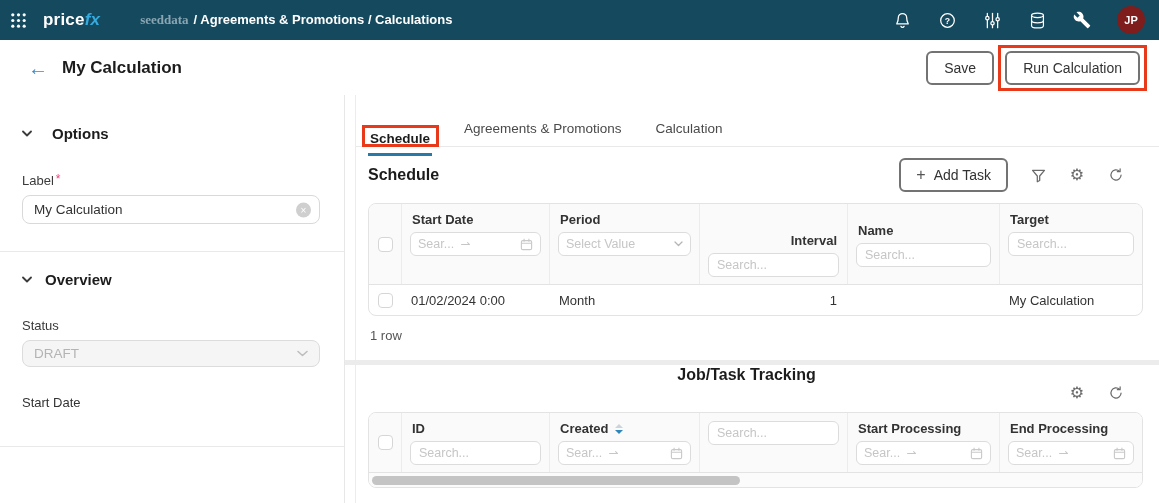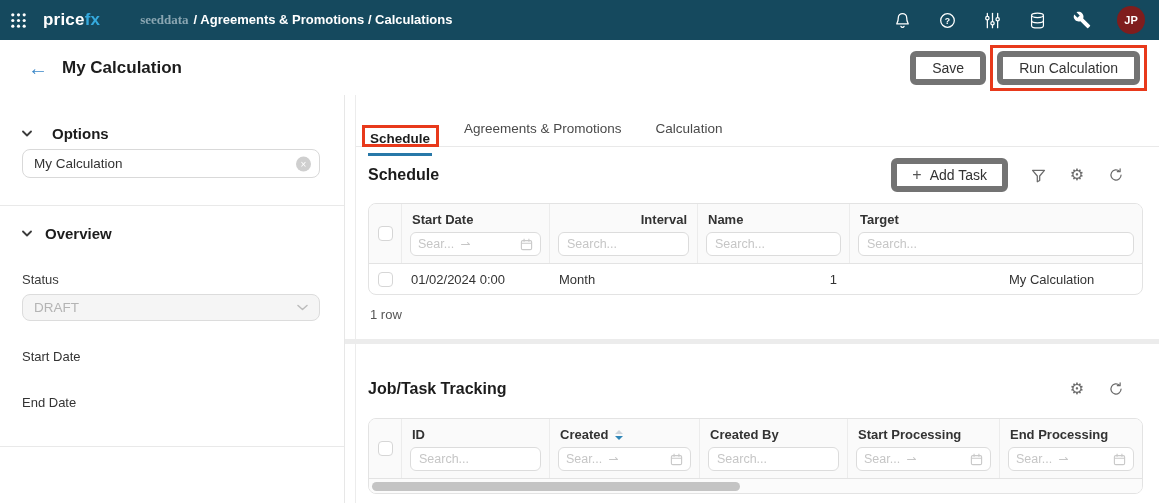--- a/index.html
+++ b/index.html
@@ -6,34 +6,34 @@
   html,body { margin:0; padding:0; }
   body {
     width:1159px; height:503px; overflow:hidden; background:#fff;
     font-family:"Liberation Sans","DejaVu Sans",sans-serif; font-size:13px; color:#333;
   }
 
   
   .navbar { height:40px; background:#15495e; display:flex; align-items:center; padding:0 14px 0 10px; }
   .grid-btn { margin-right:16px; display:flex; align-items:center; }
   .logo { font-size:17px; font-weight:700; color:#fff; letter-spacing:.2px; margin-right:40px; }
-  .logo .fx { color:#35aade; }
+  .logo .fx { color:#35aade; font-style:italic; }
   .crumb { font-size:13px; font-weight:700; color:#fff; }
   .crumb .muted { color:#8aa6b2; margin-right:5px; font-weight:700;font-family:Liberation Serif, serif; }
   .nav-right { margin-left:auto; display:flex; align-items:center; gap:25px; }
   .nav-icon { width:20px; height:20px; display:flex; align-items:center; justify-content:center; }
   .avatar { width:28px; height:28px; border-radius:50%; background:#7f1d1d; color:#fff; font-weight:700;
             font-size:11px; display:flex; align-items:center; justify-content:center; }
 
   
   .page-header { height:55px; display:flex; align-items:center; padding:0 12px 0 28px; }
   .back { color:#3a87c8; font-size:20px; margin-right:14px; line-height:1; cursor:pointer; }
   .page-title { font-size:17px; font-weight:700; color:#1c1c1c; }
   .header-actions { margin-left:auto; display:flex; align-items:center; }
-  .btn { background:#fff; border:6px solid #737373; border-radius:6px; height:34px; padding:0 16px;
+  .btn { background:#fff; border:2px solid #737373; border-radius:6px; height:34px; padding:0 16px;
          font-size:14px; color:#333; display:inline-flex; align-items:center; gap:8px;
          font-family:inherit; white-space:nowrap; }
   .save-btn { margin-right:4px; }
   .hl-wrap { position:relative; padding:6px 7px; display:inline-block; }
   .annotation { position:absolute; inset:0; border:3px solid #e8391b; pointer-events:none; }
 
   
   .body-row { display:flex; height:408px; }
 
   
@@ -60,34 +60,34 @@
   .main { flex:1; border-left:1px solid #ececec; margin-left:10px; min-width:0; position:relative; }
   .tab-row { height:52px; display:flex; align-items:flex-end; border-bottom:1px solid #e9e9e9; padding-left:12px; }
   .tab { margin-right:30px; padding:0 2px 10px; color:#4a4a4a; font-size:13.5px; cursor:pointer; white-space:nowrap; }
   .tab--active { font-weight:700; color:#1c1c1c; border-bottom:3px solid #2878a8; padding-bottom:7px; }
   .tab-hl-wrap { position:relative; margin-right:30px; }
   .tab-hl-wrap .tab { margin-right:0; }
   .tab-annotation { position:absolute; top:-6px; bottom:-1px; left:-6px; right:-7px;
                     border:3px solid #e8391b; pointer-events:none; }
 
   .section-head { display:flex; align-items:center; height:34px; margin:11px 0 0 12px; padding-right:34px; }
-  .section-head.second { margin-top:28px; }
+  .section-head.second { margin-top:1px;flex-direction:column; }
   .section-title { font-size:16px; font-weight:700; color:#1c1c1c; }
   .head-actions { margin-left:auto; display:flex; align-items:center; gap:21px; }
   .icon-btn { width:18px; height:18px; display:flex; align-items:center; justify-content:center; cursor:pointer; }
   .gear-glyph { font-family:"DejaVu Sans",sans-serif; font-size:16px; color:#6b6b6b; line-height:1; }
 
   .table { margin:11px 16px 0 12px; border:1px solid #e3e3e3; border-radius:8px; overflow:hidden; }
   .thead { background:#fafafa; border-bottom:1px solid #e3e3e3; display:flex; }
   .th { display:flex; flex-direction:column; padding:6px 8px 7px; border-left:1px solid #ececec; min-width:0; }
   .th:first-child { border-left:none; }
   .th--check { flex-direction:row; align-items:center; justify-content:center; padding:0; }
   .th-label { font-weight:700; font-size:13px; color:#333; height:20px; line-height:20px; padding:0 2px;
               white-space:nowrap; display:flex; align-items:center; }
-  .th-label.right { justify-content:flex-end; }
+  .th-label.right { justify-content:flex-end;margin-top:21px; }
   .th-filter { margin-top:2px; }
   .f-input { width:100%; height:24px; border:1px solid #dcdcdc; border-radius:6px; padding:0 8px;
              font-size:12.5px; background:#fff; font-family:inherit; color:#333; }
   .f-input::placeholder { color:#c6c6c6; }
   .fake-input { height:24px; border:1px solid #dcdcdc; border-radius:6px; background:#fff; display:flex;
                 align-items:center; padding:0 7px; color:#c6c6c6; font-size:12.5px; gap:6px; cursor:text; }
   .fake-input .spacer { flex:1; }
   .arrow-glyph { font-family:"DejaVu Sans",sans-serif; font-size:12px; color:#c6c6c6; }
 
   .w-check { flex:0 0 32px; } .w1 { flex:0 0 148px; } .w2 { flex:0 0 150px; }
@@ -193,20 +193,23 @@
   <div class="sidebar">
     <div class="side-heading options-heading">
       <span class="chev-btn">
         <svg width="10" height="7" viewBox="0 0 10 7" fill="none" stroke="#3c3c3c" stroke-width="1.8" stroke-linecap="round" stroke-linejoin="round">
             <polyline points="1,1.5 5,5.5 9,1.5"></polyline>
           </svg>
       </span>
       <span>Options</span>
     </div>
 
+    <div class="field-label">
+      <span>Label</span><span class="req">*</span>
+    </div>
     <div class="text-input-wrap">
       <input class="text-input" type="text" value="My Calculation" style="">
       <span class="clear-btn">×</span>
     </div>
 
     <div class="side-divider"></div>
 
     <div class="side-heading overview-heading">
       <span class="chev-btn">
         <svg width="10" height="7" viewBox="0 0 10 7" fill="none" stroke="#3c3c3c" stroke-width="1.8" stroke-linecap="round" stroke-linejoin="round">
@@ -218,21 +221,20 @@
 
     <div class="field-label">Status</div>
     <div class="select-disabled">
       <span>DRAFT</span>
       <svg width="11" height="7" viewBox="0 0 11 7" fill="none" stroke="#bcbcbc" stroke-width="1.5" stroke-linecap="round" stroke-linejoin="round">
           <polyline points="1,1.5 5.5,5.5 10,1.5"></polyline>
         </svg>
     </div>
 
     <div class="date-label" style="margin-top:28px;">Start Date</div>
-    <div class="date-label" style="margin-top:31px;">End Date</div>
 
     <div class="side-divider" style="margin-top:36px;"></div>
   </div>
 
   <div class="main">
 
     <div class="tab-row">
       <span class="tab-hl-wrap">
         <span class="tab tab--active">Schedule</span>
         <span class="tab-annotation"></span>
@@ -279,20 +281,32 @@
               <span class="spacer"></span>
               <svg width="13" height="13" viewBox="0 0 14 14" fill="none" stroke="#c9c9c9" stroke-width="1.2">
                 <rect x="1.5" y="2.8" width="11" height="9.7" rx="1.5"></rect>
                   <line x1="4.4" y1="0.8" x2="4.4" y2="4"></line>
                   <line x1="9.6" y1="0.8" x2="9.6" y2="4"></line>
                   <line x1="1.5" y1="5.6" x2="12.5" y2="5.6"></line>
               </svg>
             </span>
           </span>
         </div>
+        <div class="th w2">
+          <span class="th-label">Period</span>
+          <span class="th-filter">
+            <span class="fake-input">
+              <span>Select Value</span>
+              <span class="spacer"></span>
+              <svg width="9" height="6" viewBox="0 0 9 6" fill="none" stroke="#b5b5b5" stroke-width="1.3" stroke-linecap="round" stroke-linejoin="round">
+                  <polyline points="1,1 4.5,4.5 8,1"></polyline>
+                </svg>
+            </span>
+          </span>
+        </div>
         <div class="th w3">
           <span class="th-label right">Interval</span>
           <span class="th-filter"><input class="f-input" placeholder="Search..." style=""></span>
         </div>
         <div class="th w4">
           <span class="th-label">Name</span>
           <span class="th-filter"><input class="f-input" placeholder="Search..." style=""></span>
         </div>
         <div class="th w5">
           <span class="th-label">Target</span>
@@ -355,21 +369,20 @@
               <svg width="13" height="13" viewBox="0 0 14 14" fill="none" stroke="#c9c9c9" stroke-width="1.2">
                 <rect x="1.5" y="2.8" width="11" height="9.7" rx="1.5"></rect>
                   <line x1="4.4" y1="0.8" x2="4.4" y2="4"></line>
                   <line x1="9.6" y1="0.8" x2="9.6" y2="4"></line>
                   <line x1="1.5" y1="5.6" x2="12.5" y2="5.6"></line>
               </svg>
             </span>
           </span>
         </div>
         <div class="th w3">
-          <span class="th-label">Created By</span>
           <span class="th-filter"><input class="f-input" placeholder="Search..." style=""></span>
         </div>
         <div class="th w4">
           <span class="th-label">Start Processing</span>
           <span class="th-filter">
             <span class="fake-input">
               <span>Sear...</span>
               <span class="arrow-glyph">⇀</span>
               <span class="spacer"></span>
               <svg width="13" height="13" viewBox="0 0 14 14" fill="none" stroke="#c9c9c9" stroke-width="1.2">

